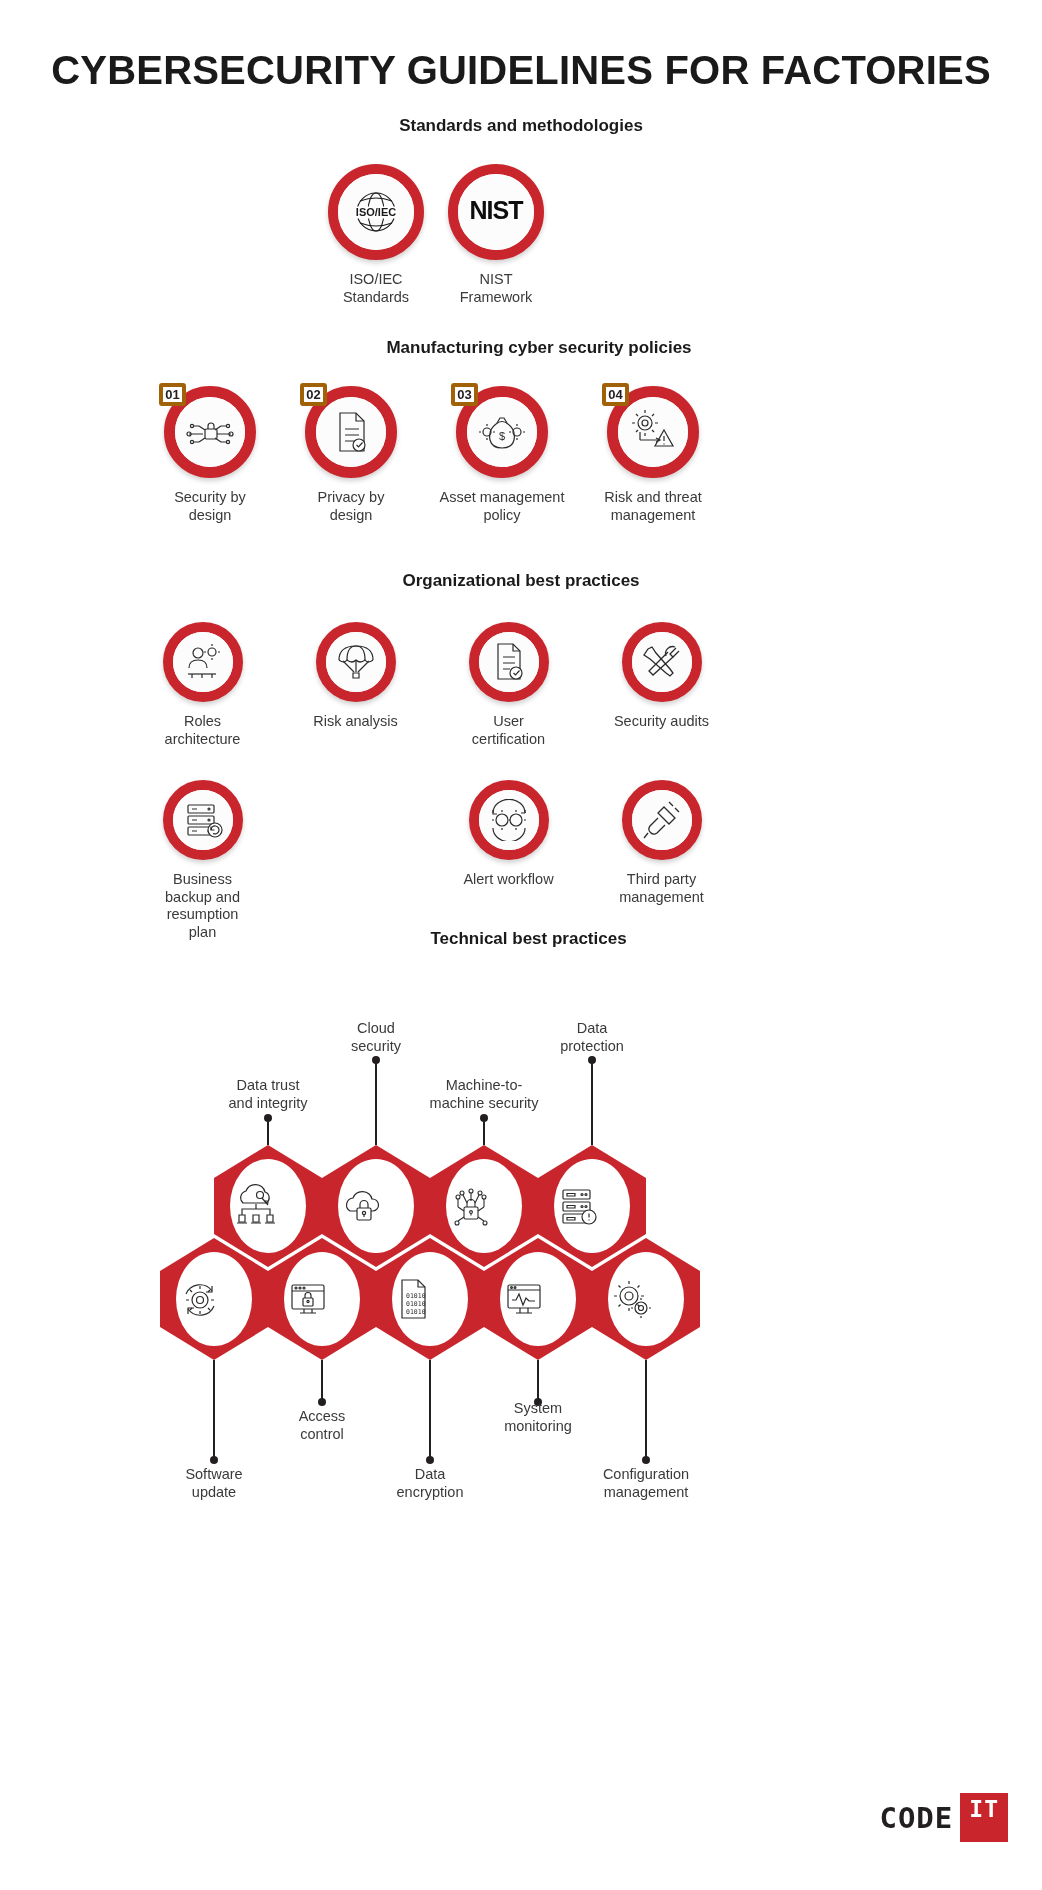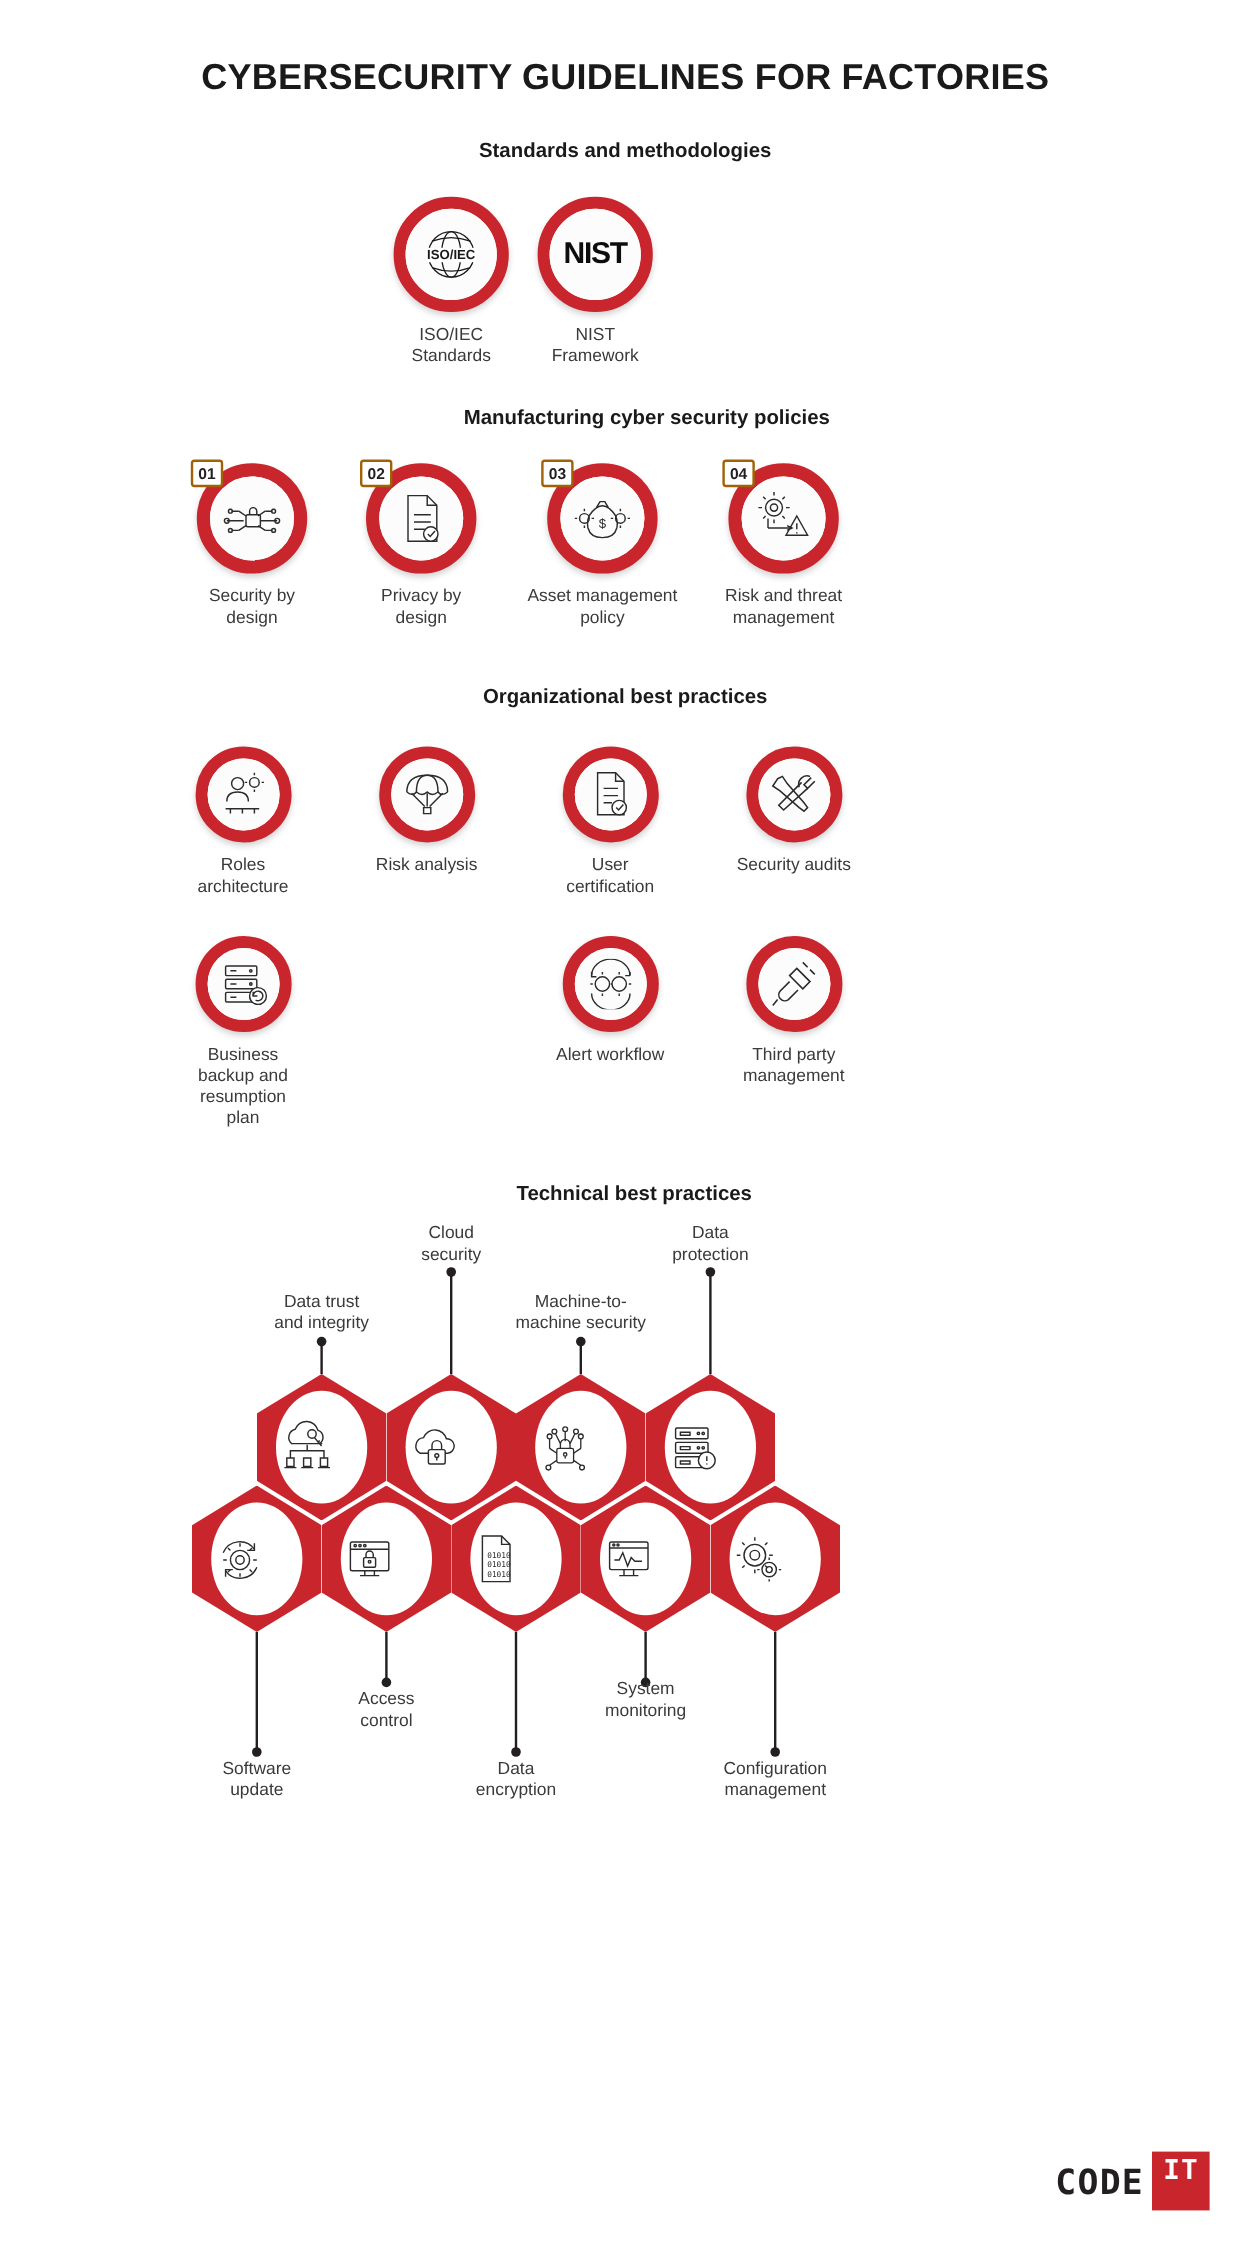--- a/index.html
+++ b/index.html
@@ -10,33 +10,33 @@
     color:#231f20;
     position:relative;
     overflow:hidden;
   }
   .page { position:relative; width:1042px; height:1890px; }
 
   
   .main-title {
     position:absolute; top:48px; left:0; width:1042px;
     text-align:center;
-    font-size:30px; font-weight:bold; letter-spacing:0.2px;
+    font-size:40px; font-weight:bold; letter-spacing:0.2px;
     color:#1a1a1a;
   }
 
   
   .section-head {
     position:absolute; width:1042px; left:0; text-align:center;
     font-size:17px; font-weight:bold; color:#1a1a1a;
   }
   #head-standards { top:116px; }
   #head-policies  { top:338px;padding-left:36px; }
   #head-org       { top:571px; }
-  #head-tech      { top:985px;padding-left:15px; }
+  #head-tech      { top:929px;padding-left:15px; }
 
   
   .ring-item { position:absolute; text-align:center; }
   .ring {
     position:relative;
     border-radius:50%;
     background:#ffffff;
     box-shadow:0 3px 5px rgba(0,0,0,0.18);
     display:flex; align-items:center; justify-content:center;
     margin:0 auto;
@@ -59,21 +59,21 @@
   .std .inner { width:100%; height:100%; }
 
   
   .pol .ring { width:92px; height:92px; border:11px solid #c9252d; }
   .pol .inner { width:100%; height:100%; }
   .num-badge {
     position:absolute;
     top:-14px; left:-16px;
     width:27px; height:23px;
     background:#ffffff;
-    border:2px solid #a16207;
+    border:4px solid #a16207;
     border-radius:3px;
     font-size:13px; font-weight:bold;
     color:#231f20;
     display:flex; align-items:center; justify-content:center;
     z-index:4;
   }
 
   
   .org .ring { width:80px; height:80px; border:10px solid #c9252d; }
   .org .inner { width:100%; height:100%; }

